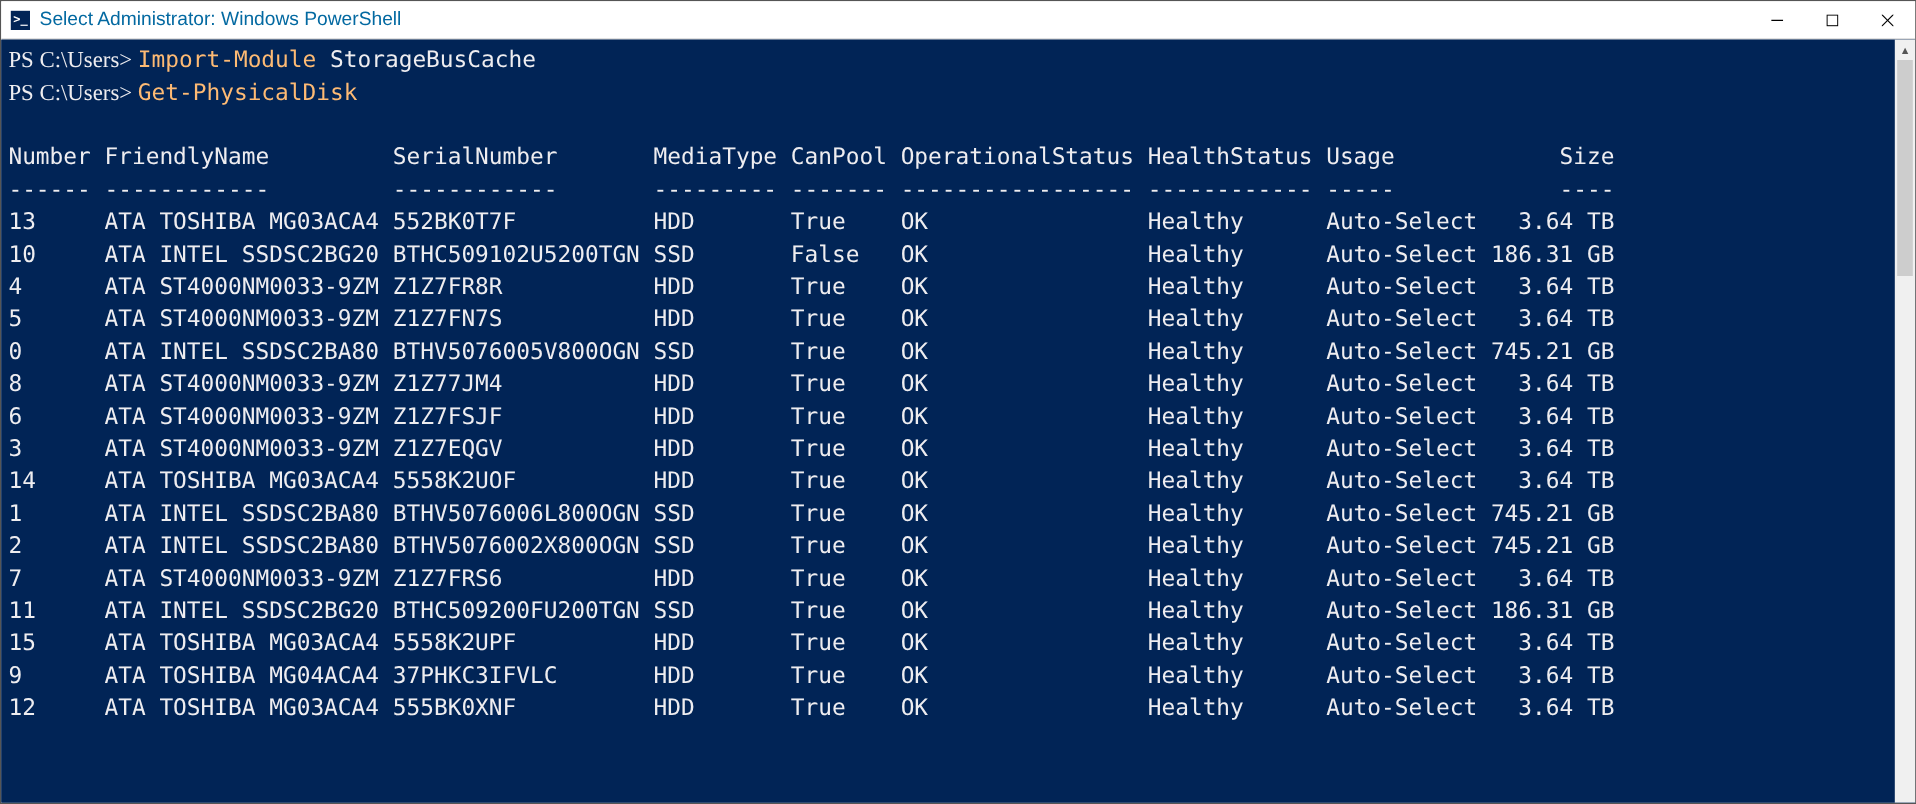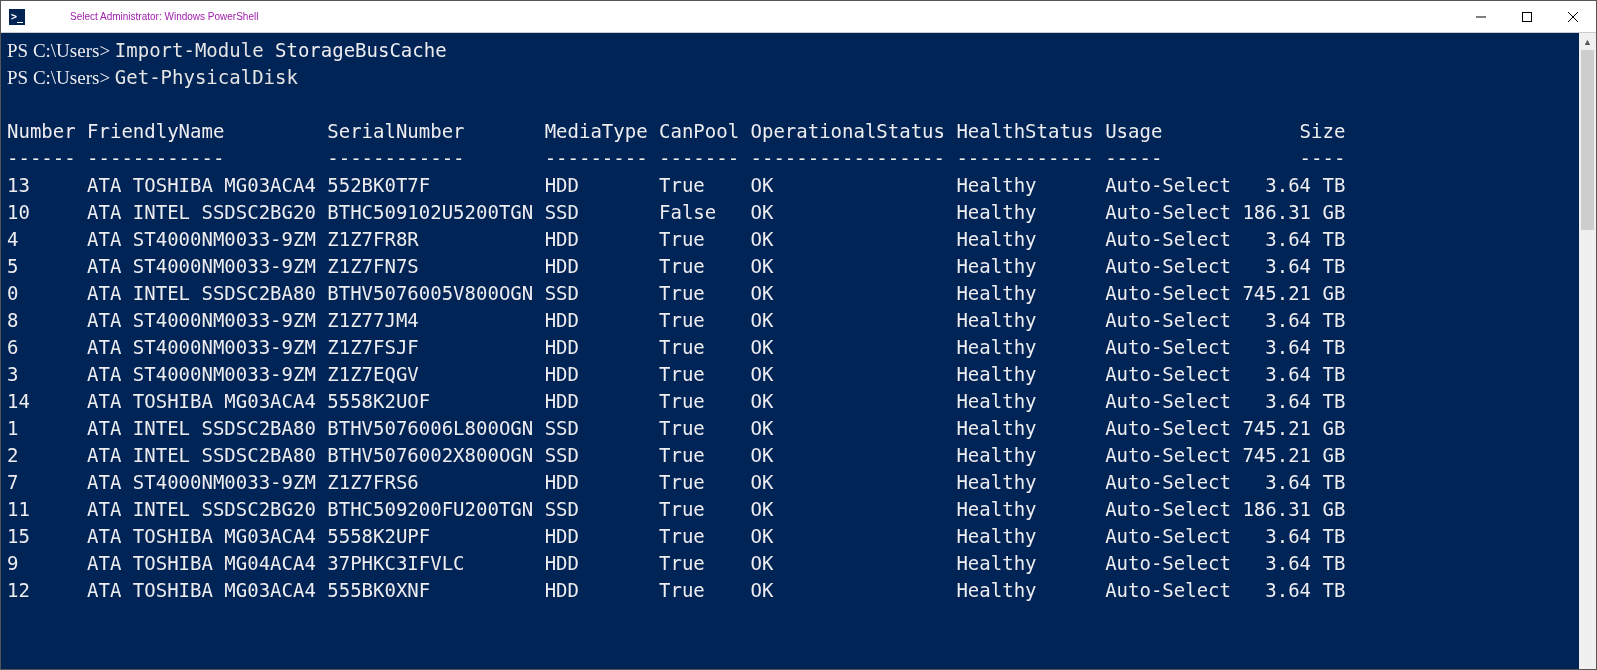--- a/index.html
+++ b/index.html
@@ -30,24 +30,23 @@
     margin-right: 8px;
     display: flex;
     align-items: center;
     justify-content: center;
     color: #fff;
     font-size: 10px;
     font-weight: bold;
     font-family: Consolas, monospace;
   }
   .titlebar-title {
-    font-size: 10px;
-    color: #a21caf;
+    font-size: 16px;
+    color: #0369a1;
     flex: 1;
-    margin-left: 37px;
   }
   .win-controls {
     display: flex;
     height: 100%;
   }
   .win-btn {
     width: 46px;
     height: 100%;
     display: flex;
     align-items: center;
@@ -90,21 +89,21 @@
     font-size:9px;
   }
   .scroll-thumb {
     position: absolute;
     top: 17px;
     left: 2px;
     right: 2px;
     height: 180px;
     background: #cdcdcd;
   }
-  .cmd-yellow { color: #e5e5e5; }
+  .cmd-yellow { color: #fdba74; }
   .prompt { color: #eeedf0; font-family: Liberation Serif, serif; }
 </style>
 </head>
 <body>
 
 <div class="titlebar">
   <div class="titlebar-icon">&gt;_</div>
   <div class="titlebar-title">Select Administrator: Windows PowerShell</div>
   <div class="win-controls">
     <div class="win-btn">

